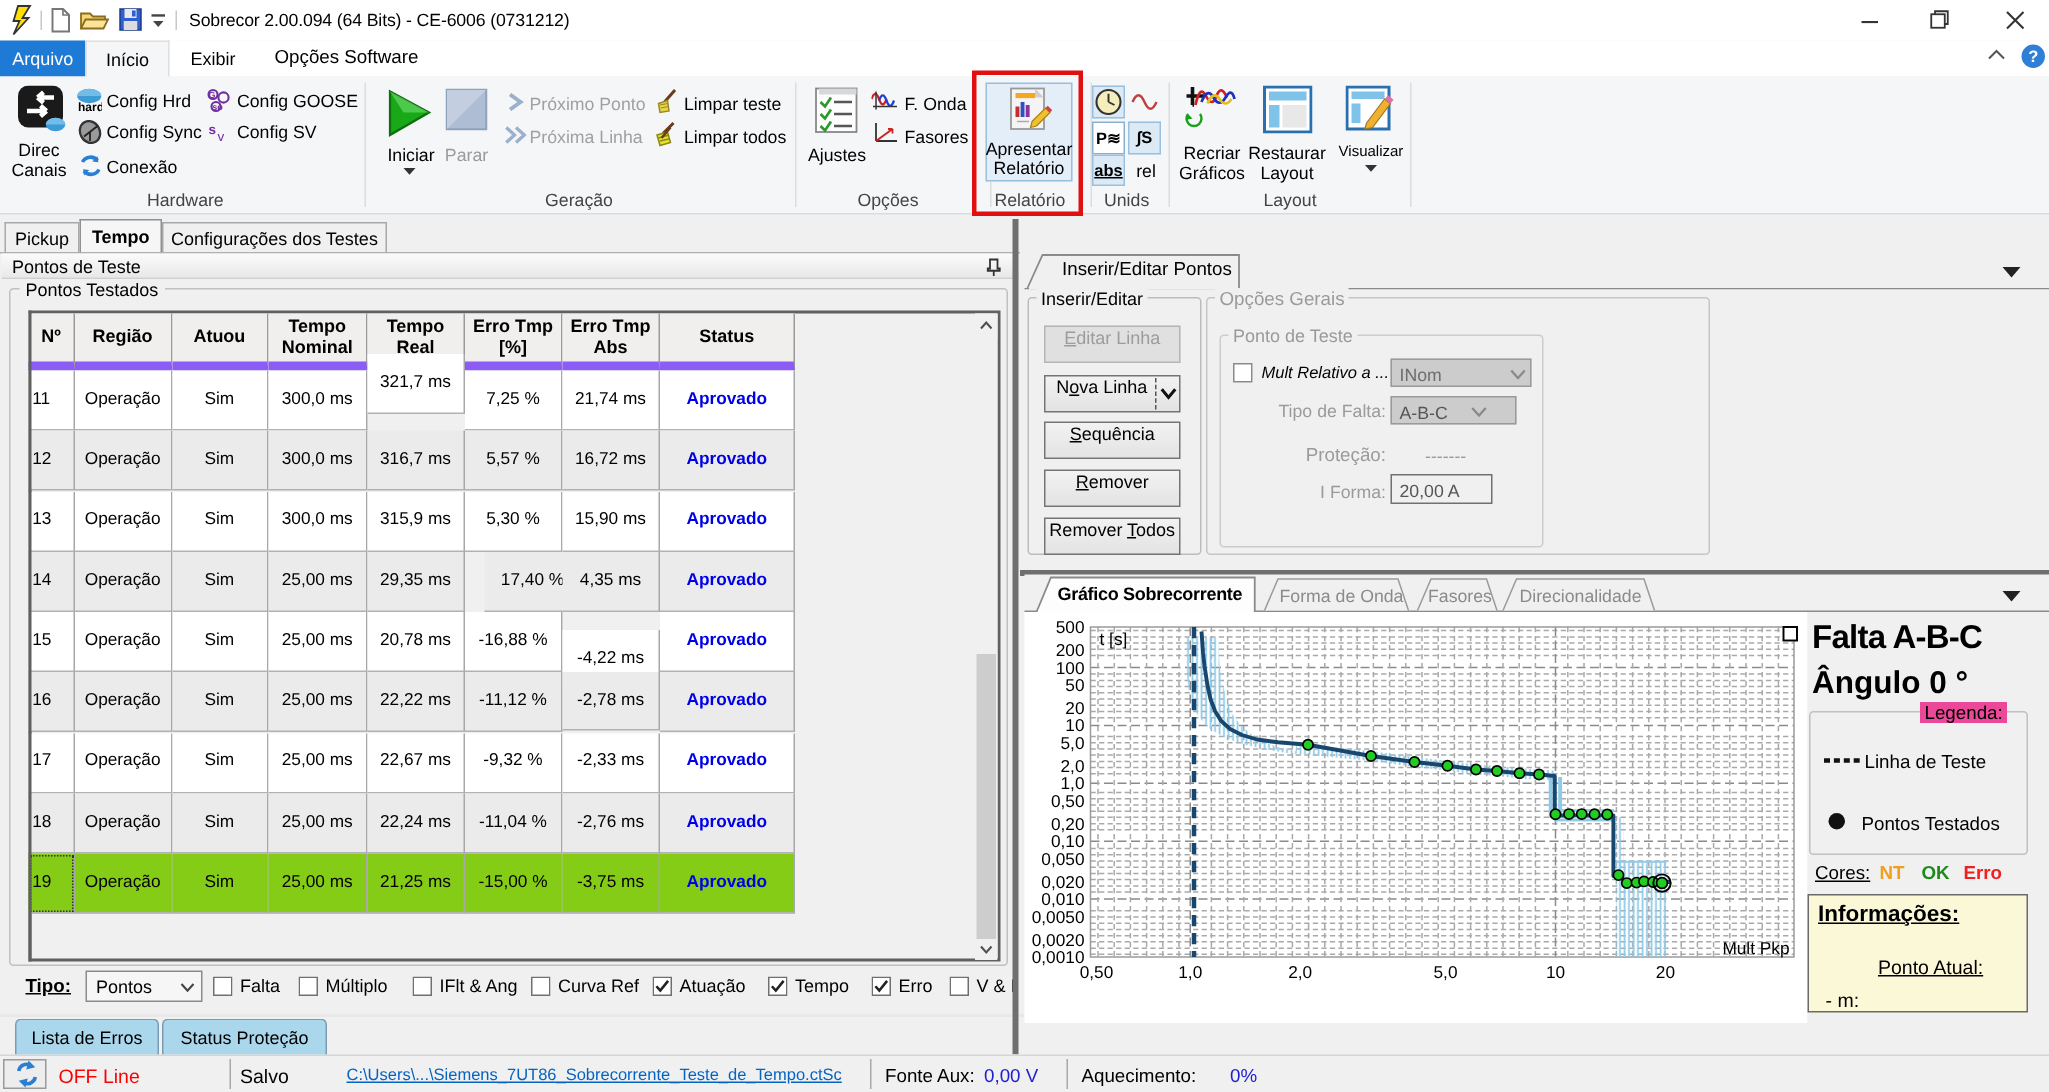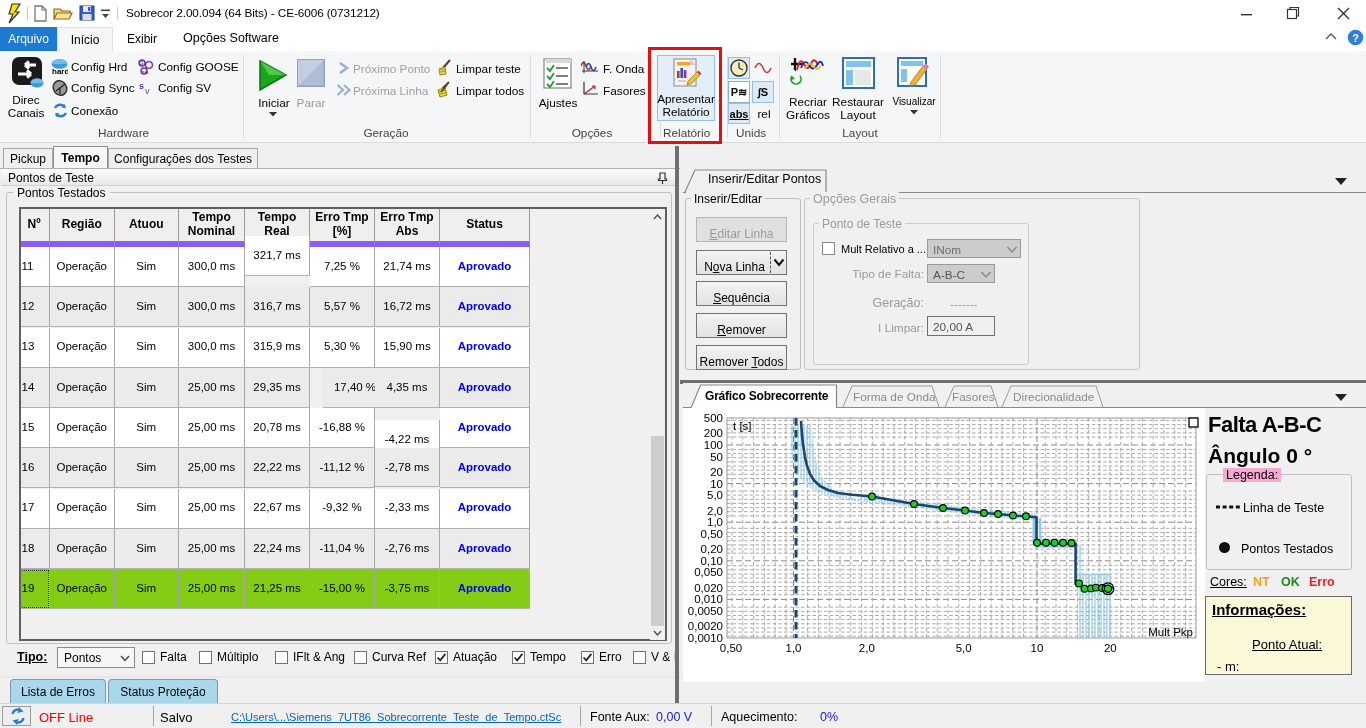--- a/index.html
+++ b/index.html
@@ -7,21 +7,21 @@
 .abs { position:absolute; }
 .cell { position:absolute; border-right:1px solid #a8a8a8; border-bottom:1px solid #b2b2b2;
   display:flex; align-items:center; justify-content:center; font-size:11.5px; background:#fff; text-align:center; line-height:1.15;}
 .cell.hdr { font-weight:bold; font-size:12px; background:#f0efed; border-bottom:6px solid #8b5cf6; border-right:1px solid #9a9a9a;}
 .cell.alt { background:#ebebeb; }
 .cell.sel { background:#84cc16; }
 .cell.focus { outline:1.5px dotted #333; outline-offset:-2.5px; }
 .apr { color:#0000e6; font-weight:bold; }
 .gb { position:absolute; border:1px solid #c6c6c6; border-radius:3px; }
 .btn { position:absolute; background:linear-gradient(#f2f2f2,#e3e3e3); border:1px solid #747474;
-  display:flex; align-items:flex-end; justify-content:center; font-size:12px; }
+  display:flex; align-items:flex-start; justify-content:center; font-size:12px; }
 .btn.dis { background:#e0e0e0; border-color:#b5b5b5; color:#9c9c9c; }
 .u { text-decoration:underline; }
 .tab-inact { position:absolute; border:1px solid #a8a8a8; border-bottom:none; background:#f0f0f0;
   display:flex; align-items:center; justify-content:center; font-size:12px; }
 
 </style></head><body>
 <div class="abs" style="left:0;top:0;width:1366px;height:27px;background:#ffffff;border-bottom:0px;"></div>
 <svg width="18" height="21" viewBox="0 0 18 21" style="position:absolute;left:5px;top:3px;">
     <path d="M7 1 L15 1 L10 9 L14 9 L4 20 L8 11 L4 11 Z" fill="#ffe000" stroke="#333" stroke-width="1.2"></path>
   </svg>
@@ -448,37 +448,37 @@
     <span><span class="u">R</span>emover</span>
   </div>
 <div class="btn" style="left:696px;top:345px;width:91px;height:25px;">
     <span>Remover <span class="u">T</span>odos</span>
   </div>
 <div class="gb" style="left:804px;top:198px;width:336px;height:172px;border-color:#c6c6c6;"></div>
 <div class="abs" style="left:810px;top:192px;background:#f0f0f0;padding:0 3px;font-size:12.5px;color:#9a9a9a;">Opções Gerais</div>
 <div class="gb" style="left:813px;top:223px;width:216px;height:142px;border-color:#cccccc;"></div>
 <div class="abs" style="left:819px;top:217px;background:#f0f0f0;padding:0 3px;font-size:12px;color:#9a9a9a;">Ponto de Teste</div>
 <div class="abs" style="left:822px;top:242px;width:13px;height:13px;background:#fff;border:1px solid #8a8a8a;"></div>
-<div class="abs" style="left:841px;top:243px;font-size:11px;">Mult Relativo a ...</div>
+<div class="abs" style="left:841px;top:243px;font-size:11px;font-style:italic;">Mult Relativo a ...</div>
 <div class="abs" style="left:927px;top:239px;width:94px;height:19px;background:#cccccc;border:1px solid #9a9a9a;">
     <span style="position:absolute;left:5px;top:3px;font-size:11.8px;color:#6e6e6e;">INom</span>
     <svg width="12" height="8" viewBox="0 0 12 8" style="position:absolute;left:78px;top:6px;">
       <path d="M1.5 1 L6 6 L10.5 1" fill="none" stroke="#8a8a8a" stroke-width="1.5"></path>
     </svg>
   </div>
 <div class="abs" style="left:820px;top:267px;width:104px;text-align:right;font-size:11.8px;color:#9a9a9a;">Tipo de Falta:</div>
-<div class="abs" style="left:927px;top:264px;width:68px;height:19px;background:#cccccc;border:1px solid #9a9a9a;">
+<div class="abs" style="left:927px;top:264px;width:84px;height:19px;background:#cccccc;border:1px solid #9a9a9a;">
     <span style="position:absolute;left:5px;top:3px;font-size:11.8px;color:#555;">A-B-C</span>
     <svg width="12" height="8" viewBox="0 0 12 8" style="position:absolute;left:52px;top:6px;">
       <path d="M1.5 1 L6 6 L10.5 1" fill="none" stroke="#8a8a8a" stroke-width="1.5"></path>
     </svg>
   </div>
-<div class="abs" style="left:820px;top:296px;width:104px;text-align:right;font-size:12.5px;color:#9a9a9a;">Geração:</div>
+<div class="abs" style="left:820px;top:296px;width:104px;text-align:right;font-size:12.5px;color:#9a9a9a;">Proteção:</div>
 <div class="abs" style="left:950px;top:297px;font-size:11.8px;color:#9a9a9a;">-------</div>
-<div class="abs" style="left:820px;top:321px;width:104px;text-align:right;font-size:11.8px;color:#9a9a9a;">I Limpar:</div>
+<div class="abs" style="left:820px;top:321px;width:104px;text-align:right;font-size:11.8px;color:#9a9a9a;">I Forma:</div>
 <div class="abs" style="left:927px;top:316px;width:68px;height:20px;background:#f0f0f0;border:1px solid #707070;">
     <span style="position:absolute;left:5px;top:3px;font-size:11.8px;color:#555;">20,00 A</span>
   </div>
 <div class="abs" style="left:680px;top:380px;width:686px;height:3.5px;background:#6f6f6f;"></div>
 <div class="abs" style="left:683px;top:383px;width:683px;height:25px;background:#f0f0f0;border-bottom:1px solid #8a8a8a;"></div>
 <svg width="440" height="26" viewBox="0 0 440 26" style="position:absolute;left:683px;top:383px;">
     <path d="M160 24 L169 3 L249 3 L256 24" fill="#f0f0f0" stroke="#9a9a9a" stroke-width="1"></path>
     <path d="M262 24 L271 3 L308 3 L315 24" fill="#f0f0f0" stroke="#9a9a9a" stroke-width="1"></path>
     <path d="M319 24 L328 3 L413 3 L420 24" fill="#f0f0f0" stroke="#9a9a9a" stroke-width="1"></path>
     <path d="M8 25 L17.6 2 L153.5 2 L153.5 25" fill="#fdfdfd" stroke="#8a8a8a" stroke-width="1.2"></path>
@@ -649,21 +649,21 @@
     <text x="354.0" y="245" font-family="Liberation Sans, sans-serif" font-size="11.5" fill="#000" text-anchor="middle">10</text>
     <text x="427.3" y="245" font-family="Liberation Sans, sans-serif" font-size="11.5" fill="#000" text-anchor="middle">20</text>
     <text x="50" y="23" font-family="Liberation Sans, sans-serif" font-size="11.5" fill="#000">t [s]</text>
     <text x="510" y="229" font-family="Liberation Sans, sans-serif" font-size="11.5" fill="#000" text-anchor="end">Mult Pkp</text>
     <rect x="506" y="11" width="9" height="9" fill="#ffffff" stroke="#000" stroke-width="1.3"></rect>
   </svg>
 <div class="abs" style="left:1205px;top:408px;width:161px;height:292px;background:#f0f0f0;"></div>
 <div class="abs" style="left:1208px;top:412px;font-size:22px;letter-spacing:-0.5px;font-weight:bold;">Falta A-B-C</div>
 <div class="abs" style="left:1208px;top:444px;font-size:21px;font-weight:bold;">Ângulo 0 °</div>
 <div class="gb" style="left:1206px;top:474px;width:146px;height:96px;border-color:#c0c0c0;"></div>
-<div class="abs" style="left:1223px;top:468px;background:#f9a8d4;padding:0 3px;font-size:12.5px;">Legenda:</div>
+<div class="abs" style="left:1280px;top:468px;background:#ec4899;padding:0 3px;font-size:12.5px;">Legenda:</div>
 <svg width="28" height="6" viewBox="0 0 28 6" style="position:absolute;left:1215px;top:504px;">
     <path d="M1 3 L27 3" stroke="#111" stroke-width="3" stroke-dasharray="4,2.6"></path>
   </svg>
 <div class="abs" style="left:1243px;top:501px;font-size:12.5px;">Linha de Teste</div>
 <div class="abs" style="left:1219px;top:542px;width:11px;height:11px;background:#111;border-radius:50%;"></div>
 <div class="abs" style="left:1241px;top:542px;font-size:12.5px;">Pontos Testados</div>
 <div class="abs" style="left:1210px;top:575px;font-size:12.5px;text-decoration:underline;">Cores:</div>
 <div class="abs" style="left:1253px;top:575px;font-size:12.5px;font-weight:bold;color:#f0a020;">NT</div>
 <div class="abs" style="left:1281px;top:575px;font-size:12.5px;font-weight:bold;color:#1e8a1e;">OK</div>
 <div class="abs" style="left:1309px;top:575px;font-size:12.5px;font-weight:bold;color:#f02020;">Erro</div>

